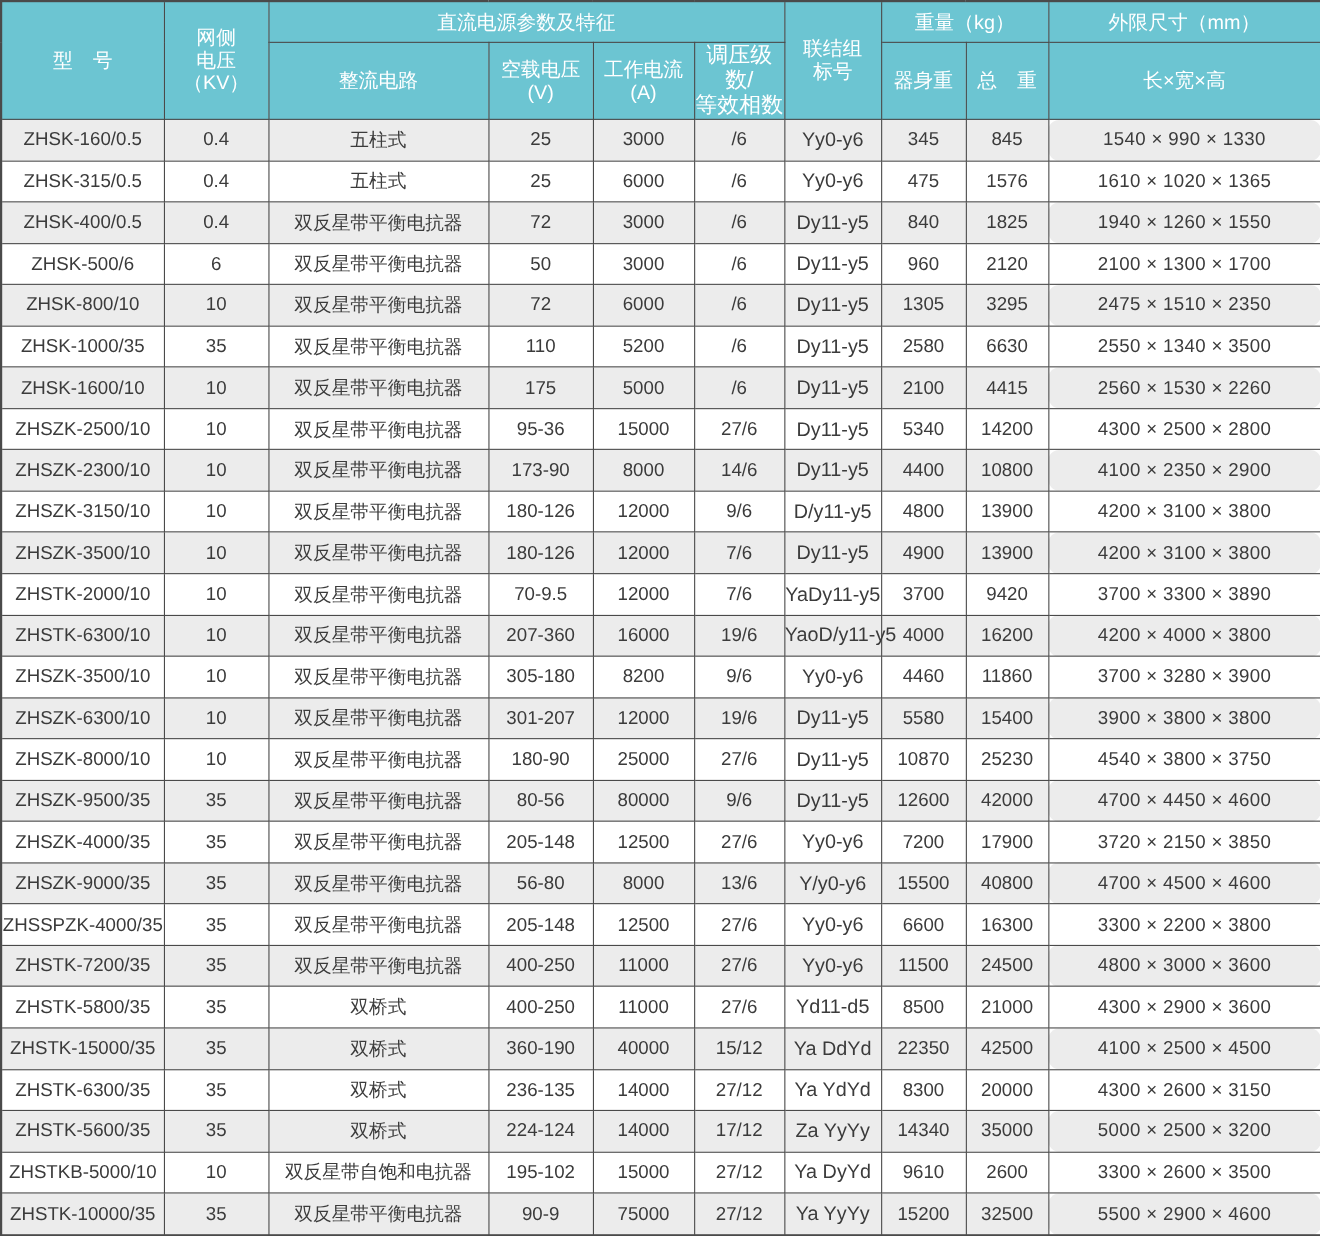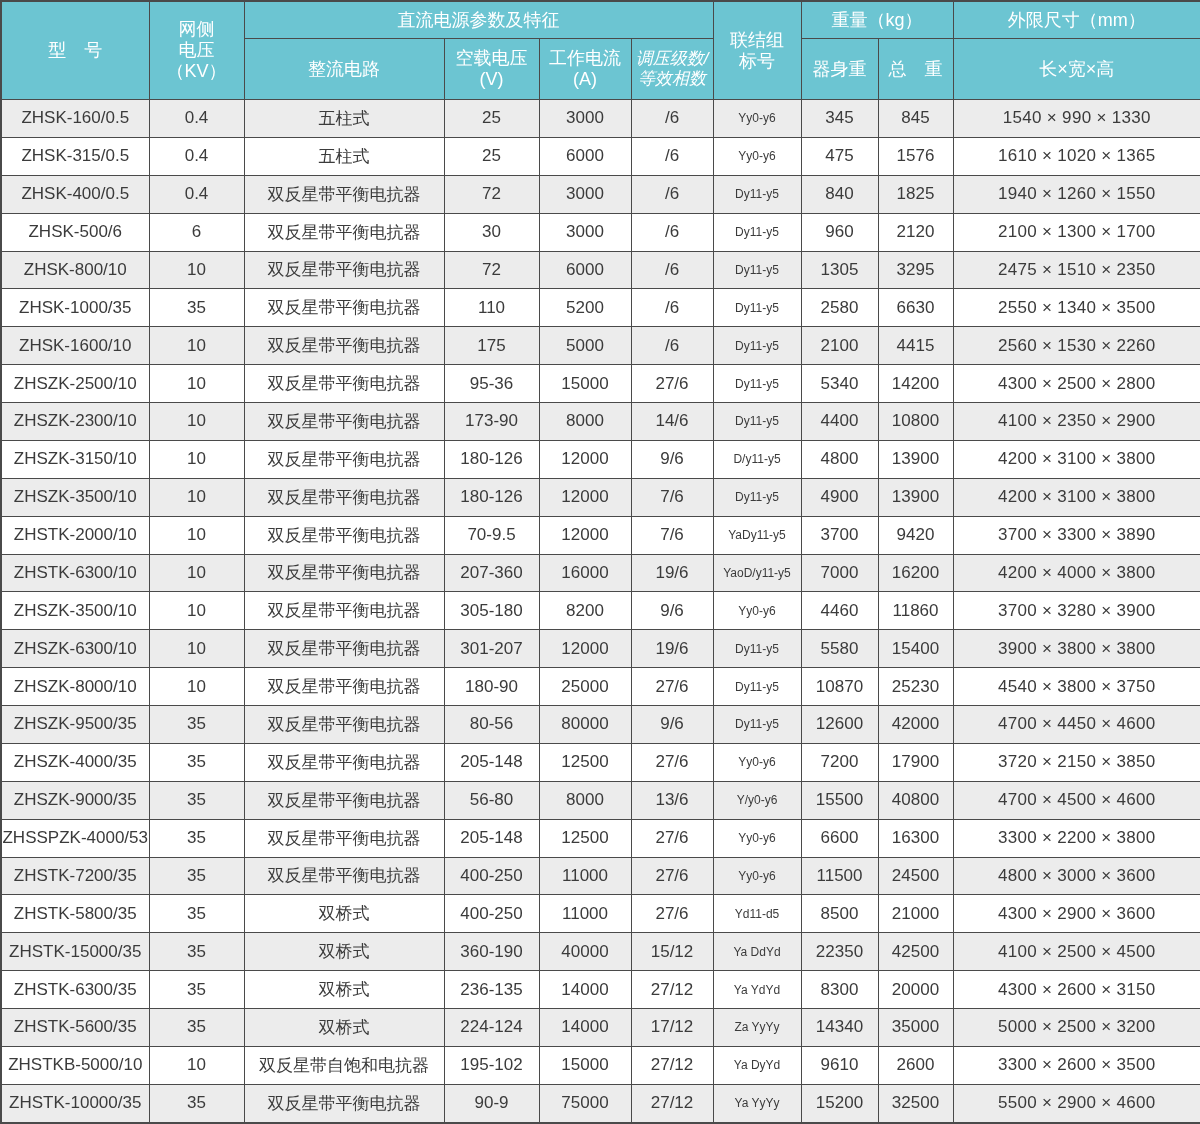--- a/index.html
+++ b/index.html
@@ -3,26 +3,26 @@
 <meta charset="utf-8">
 <style>
   html,body{margin:0;padding:0;background:#fff;}
   body{width:1200px;font-family:"Liberation Sans","DejaVu Sans",sans-serif;}
   table{border-collapse:collapse;table-layout:fixed;width:1200px;height:1124px;}
   th,td{border:1px solid #4a4a4a;text-align:center;vertical-align:middle;padding:0;overflow:visible;}
   thead th{background:#6cc5d2;color:#ffffff;font-weight:normal;font-size:18px;line-height:1.15;}
   thead tr.group-row th{height:36px;}
   thead tr.sub-row th{height:60px;}
   .multiline{white-space:pre-line;}
-  th.small{font-size:17px;font-style:italic;}
+  th.small{font-size:20px;}
   tbody td{font-size:17px;color:#3b3b3b;height:36px;white-space:nowrap;}
   tbody tr:nth-child(odd) td{background:#ececec;}
   tbody tr:nth-child(even) td{background:#ffffff;}
-  td.conn{font-size:12px;}
-  td.dims{letter-spacing:0.3px;}
+  td.conn{font-size:18px;}
+  td.dims{letter-spacing:0.3px;border-radius:10px;}
   table{border:2px solid #4a4a4a;}
 </style>
 </head>
 <body>
 
 <table>
   <colgroup>
     <col style="width:148px">
       <col style="width:95px">
       <col style="width:200px">
@@ -93,21 +93,21 @@
     <td>/6</td>
     <td class="conn">Dy11-y5</td>
     <td>840</td>
     <td>1825</td>
     <td class="dims">1940 × 1260 × 1550</td>
   </tr>
       <tr>
     <td>ZHSK-500/6</td>
     <td>6</td>
     <td>双反星带平衡电抗器</td>
-    <td>30</td>
+    <td>50</td>
     <td>3000</td>
     <td>/6</td>
     <td class="conn">Dy11-y5</td>
     <td>960</td>
     <td>2120</td>
     <td class="dims">2100 × 1300 × 1700</td>
   </tr>
       <tr>
     <td>ZHSK-800/10</td>
     <td>10</td>
@@ -205,21 +205,21 @@
     <td class="dims">3700 × 3300 × 3890</td>
   </tr>
       <tr>
     <td>ZHSTK-6300/10</td>
     <td>10</td>
     <td>双反星带平衡电抗器</td>
     <td>207-360</td>
     <td>16000</td>
     <td>19/6</td>
     <td class="conn">YaoD/y11-y5</td>
-    <td>7000</td>
+    <td>4000</td>
     <td>16200</td>
     <td class="dims">4200 × 4000 × 3800</td>
   </tr>
       <tr>
     <td>ZHSZK-3500/10</td>
     <td>10</td>
     <td>双反星带平衡电抗器</td>
     <td>305-180</td>
     <td>8200</td>
     <td>9/6</td>
@@ -282,21 +282,21 @@
     <td>双反星带平衡电抗器</td>
     <td>56-80</td>
     <td>8000</td>
     <td>13/6</td>
     <td class="conn">Y/y0-y6</td>
     <td>15500</td>
     <td>40800</td>
     <td class="dims">4700 × 4500 × 4600</td>
   </tr>
       <tr>
-    <td>ZHSSPZK-4000/53</td>
+    <td>ZHSSPZK-4000/35</td>
     <td>35</td>
     <td>双反星带平衡电抗器</td>
     <td>205-148</td>
     <td>12500</td>
     <td>27/6</td>
     <td class="conn">Yy0-y6</td>
     <td>6600</td>
     <td>16300</td>
     <td class="dims">3300 × 2200 × 3800</td>
   </tr>

